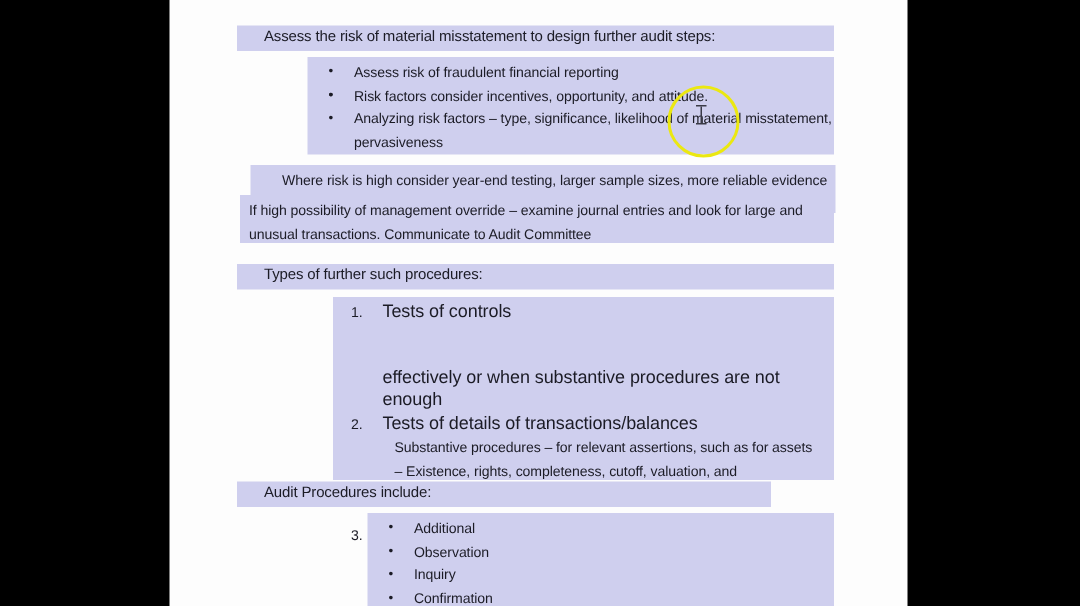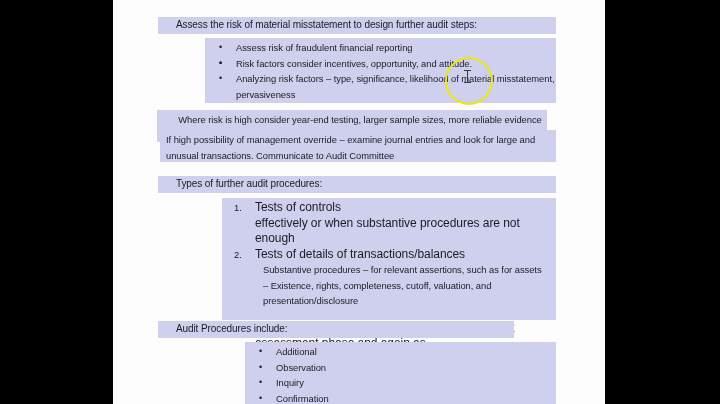--- a/index.html
+++ b/index.html
@@ -152,32 +152,32 @@
           <span class="bullet-dot">•</span>
           <span>Risk factors consider incentives, opportunity, and attitude.</span>
         </li>
         <li>
           <span class="bullet-dot">•</span>
           <span>Analyzing risk factors – type, significance, likelihood of material misstatement, pervasiveness</span>
         </li>
       </ul>
     </div>
 
-    <div class="block para" style="left:44px; top:110px; width:390px; height:32px; padding-left:21px;text-align:center;">Where risk is high consider year-end testing, larger sample sizes, more reliable evidence</div>
+    <div class="block para" style="left:54px; top:110px; width:390px; height:32px; padding-left:21px;">Where risk is high consider year-end testing, larger sample sizes, more reliable evidence</div>
 
     <div class="block para" style="left:47px; top:130px; width:396px; height:32px;">If high possibility of management override – examine journal entries and look for large and unusual transactions.  Communicate to Audit Committee</div>
 
-    <div class="block heading" style="left:45px; top:176px; width:398px; height:17px;">Types of further audit procedures:</div>
+    <div class="block heading" style="left:45px; top:176px; width:398px; height:17px;">Types of further such procedures:</div>
 
     <div class="block" style="left:109px; top:198px; width:334px; height:122px; padding-top:2px;">
       <ol class="numbers">
         <li>
           <span class="num">1.</span>
           <span class="sub-line">Tests of controls</span>
-          <span class="sub-line" style="padding-left:0;">effectively or when substantive procedures are not enough</span>
+          <span class="sub-line" style="padding-left:0;margin-top:28px;">effectively or when substantive procedures are not enough</span>
         </li>
         <li>
           <span class="num">2.</span>
           <span class="sub-line">Tests of details of transactions/balances</span>
           <span class="sub-indent">Substantive procedures – for relevant assertions, such as for assets</span>
           <span class="sub-indent">– Existence, rights, completeness, cutoff, valuation, and presentation/disclosure</span>
           <span class="spacer-line"></span>
         </li>
         <li>
           <span class="num">3.</span>

